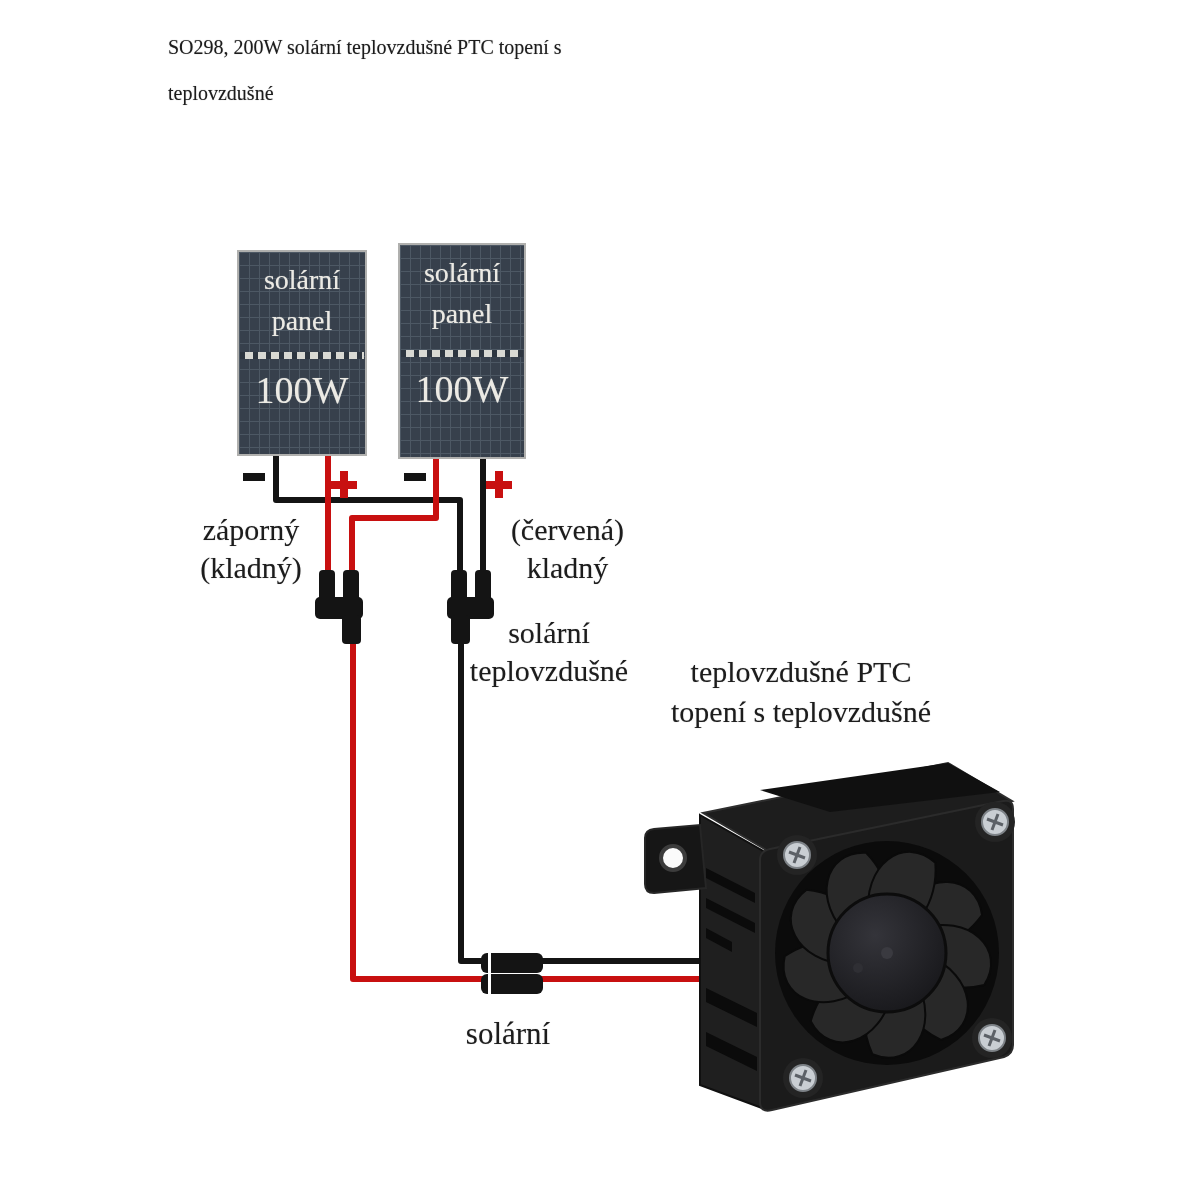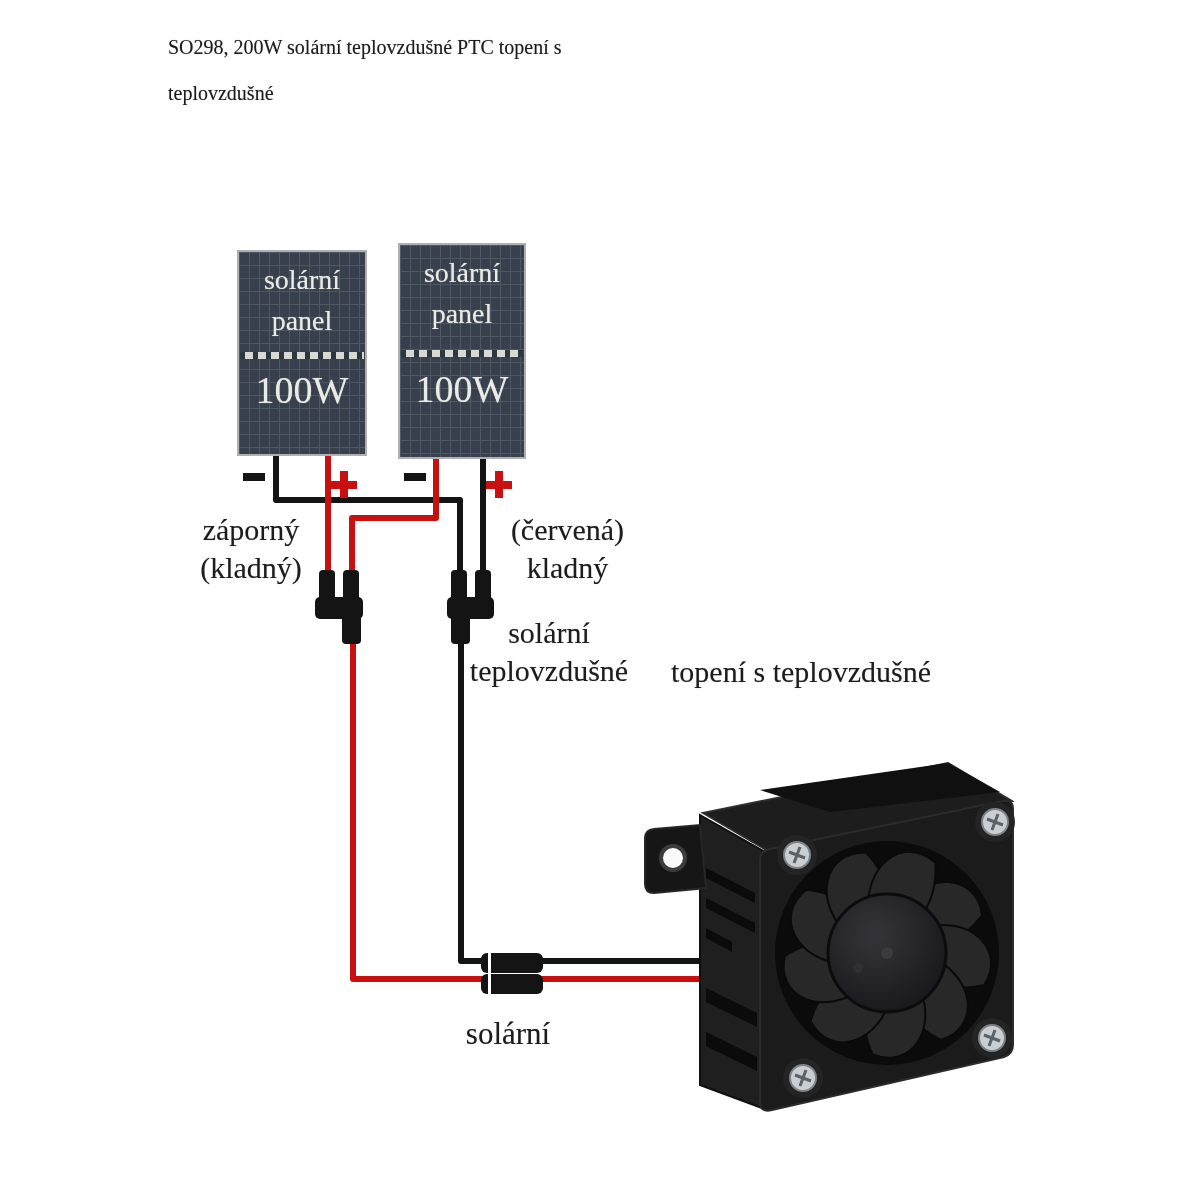--- a/index.html
+++ b/index.html
@@ -180,18 +180,19 @@
   <div>(červená)</div>
   <div>kladný</div>
 </div>
 
 <div class="abs lbl lbl-splitter">
   <div>solární</div>
   <div>teplovzdušné</div>
 </div>
 
 <div class="abs lbl lbl-heater">
+  <div>teplovzdušné PTC</div>
   <div>topení s teplovzdušné</div>
 </div>
 
 <div class="abs lbl lbl-connector">
   <div>solární</div>
 </div>
 
 </body></html>

